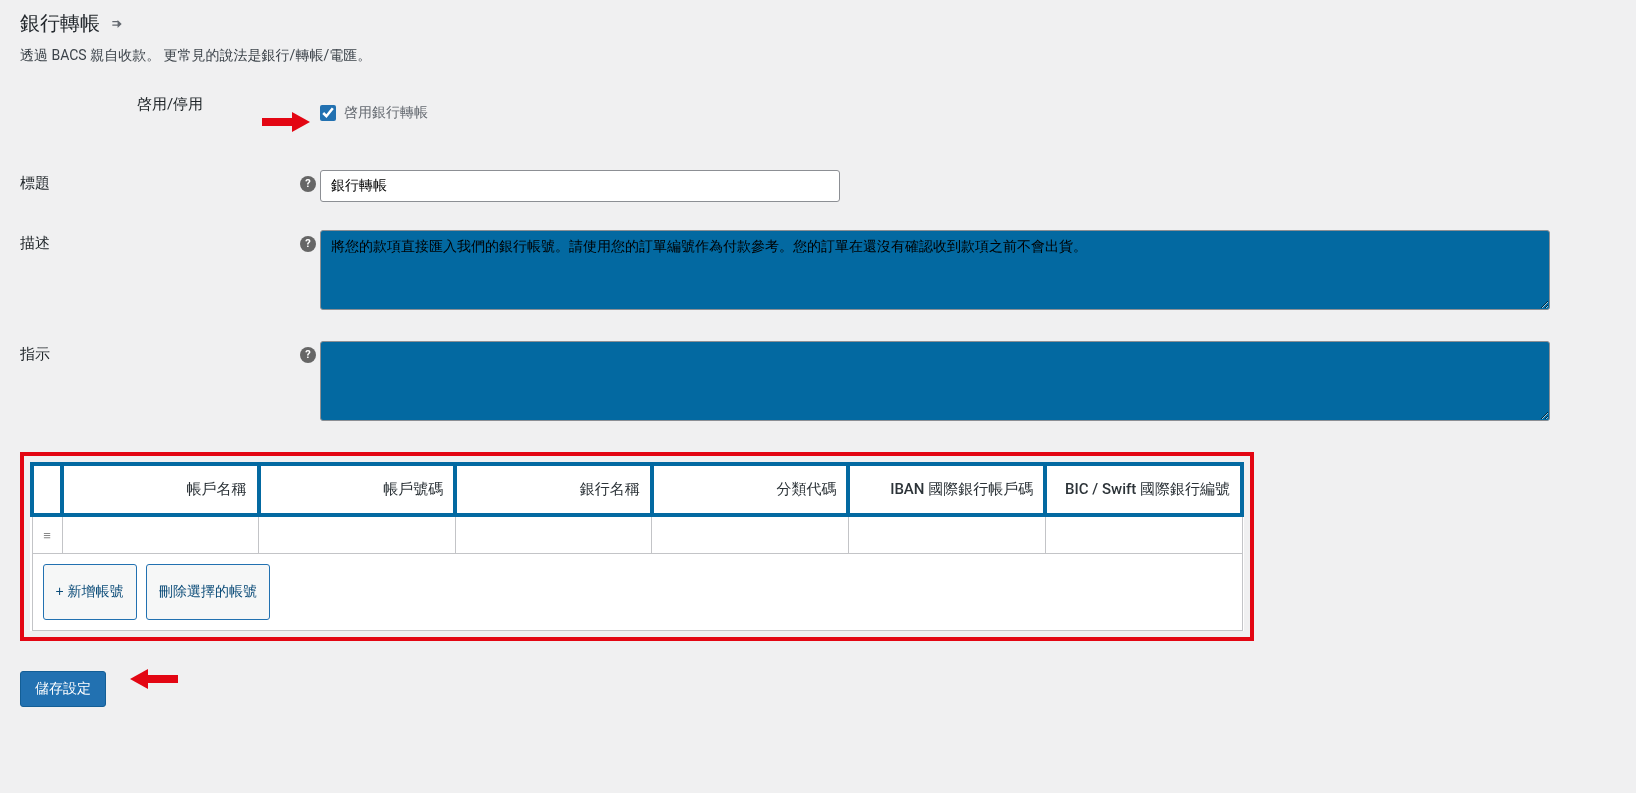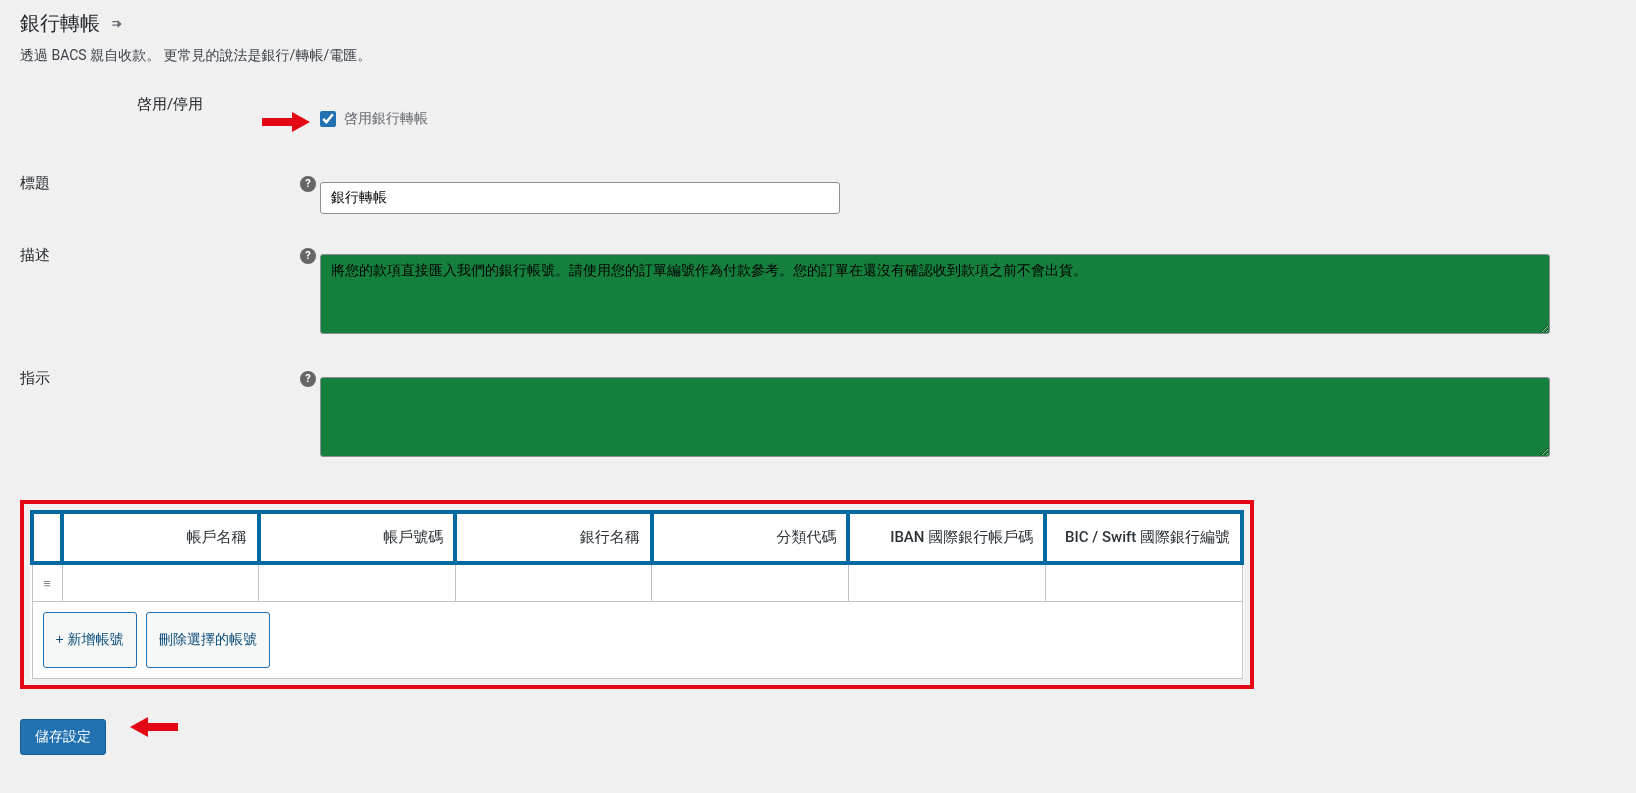--- a/index.html
+++ b/index.html
@@ -52,21 +52,21 @@
       color: #fff;
       font-size: 11px;
       font-weight: bold;
       display: inline-flex;
       align-items: center;
       justify-content: center;
       margin-left: auto;
       margin-right: 4px;
       cursor: help;
     }
-    .field-col { flex: 1; min-width: 0; margin-top: 12px; }
+    .field-col { flex: 1; min-width: 0; }
     .red-arrow {
       display: inline-block;
       position: relative;
       width: 48px; height: 16px;
       margin-right: 10px;
     }
     .red-arrow::before {
       content: "";
       position: absolute;
       left: 0; top: 4px;
@@ -99,21 +99,21 @@
       font-size: 14px;
       background: #fff;
     }
     textarea.textarea-input {
       width: 1230px; max-width: calc(100% - 2px);
       min-height: 80px;
       padding: 7px 10px;
       border: 1px solid #8c8f94;
       border-radius: 3px;
       font-size: 14px;
-      background: #15803d;
+      background: #0369a1;
       font-family: inherit;
       resize: both;
     }
     .accounts-box {
       border: 4px solid #e30613;
       padding: 6px;
       width: 1234px;
       max-width: 100%;
       background: #f0f0f1;
     }

